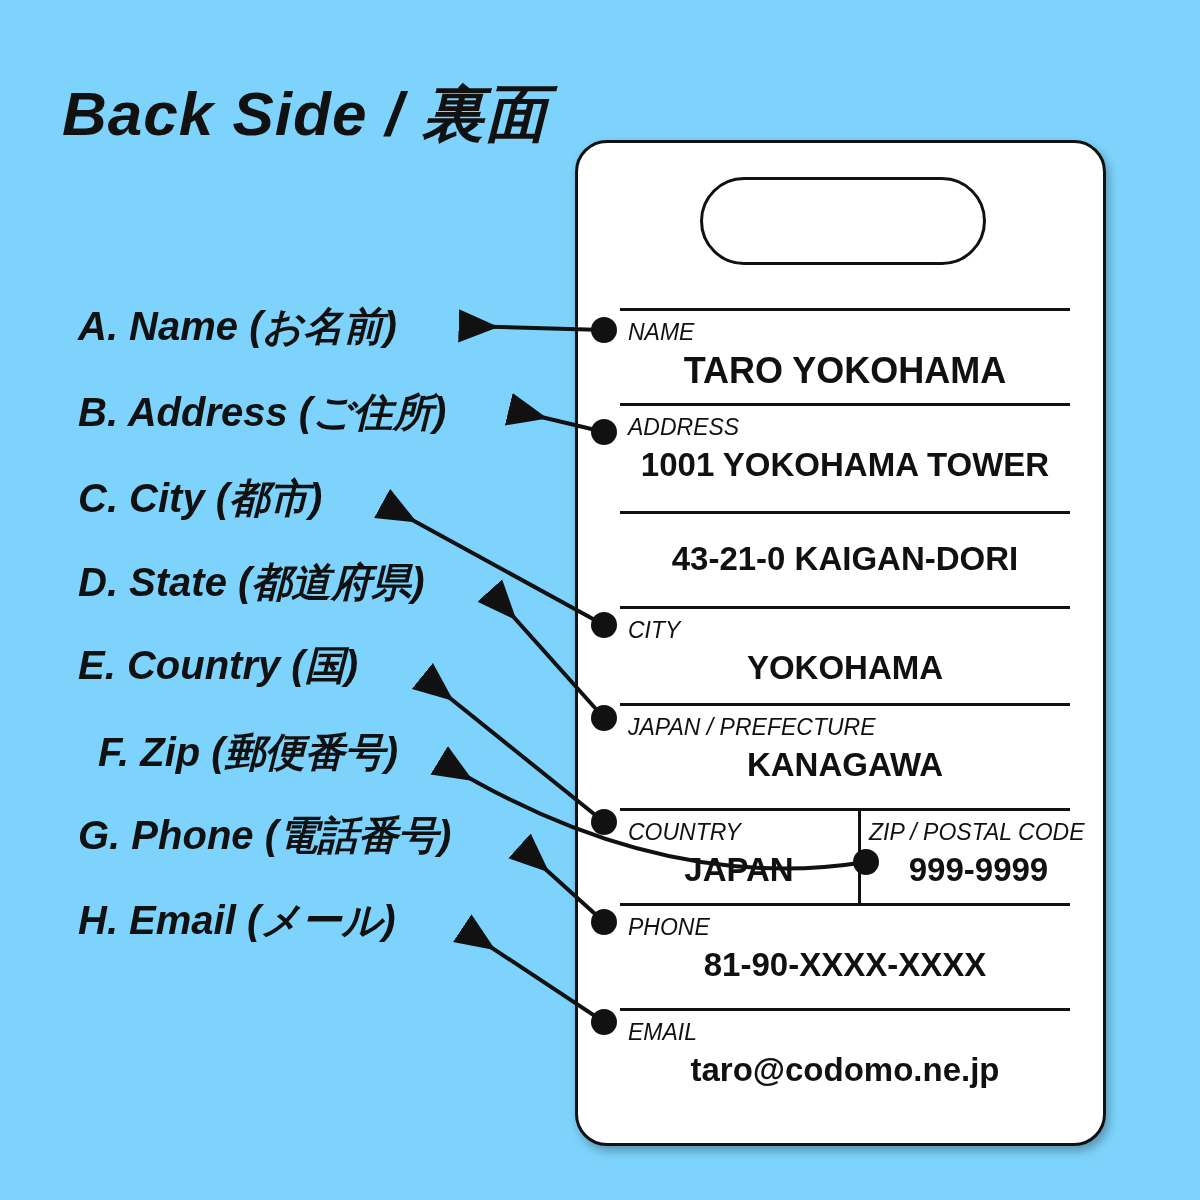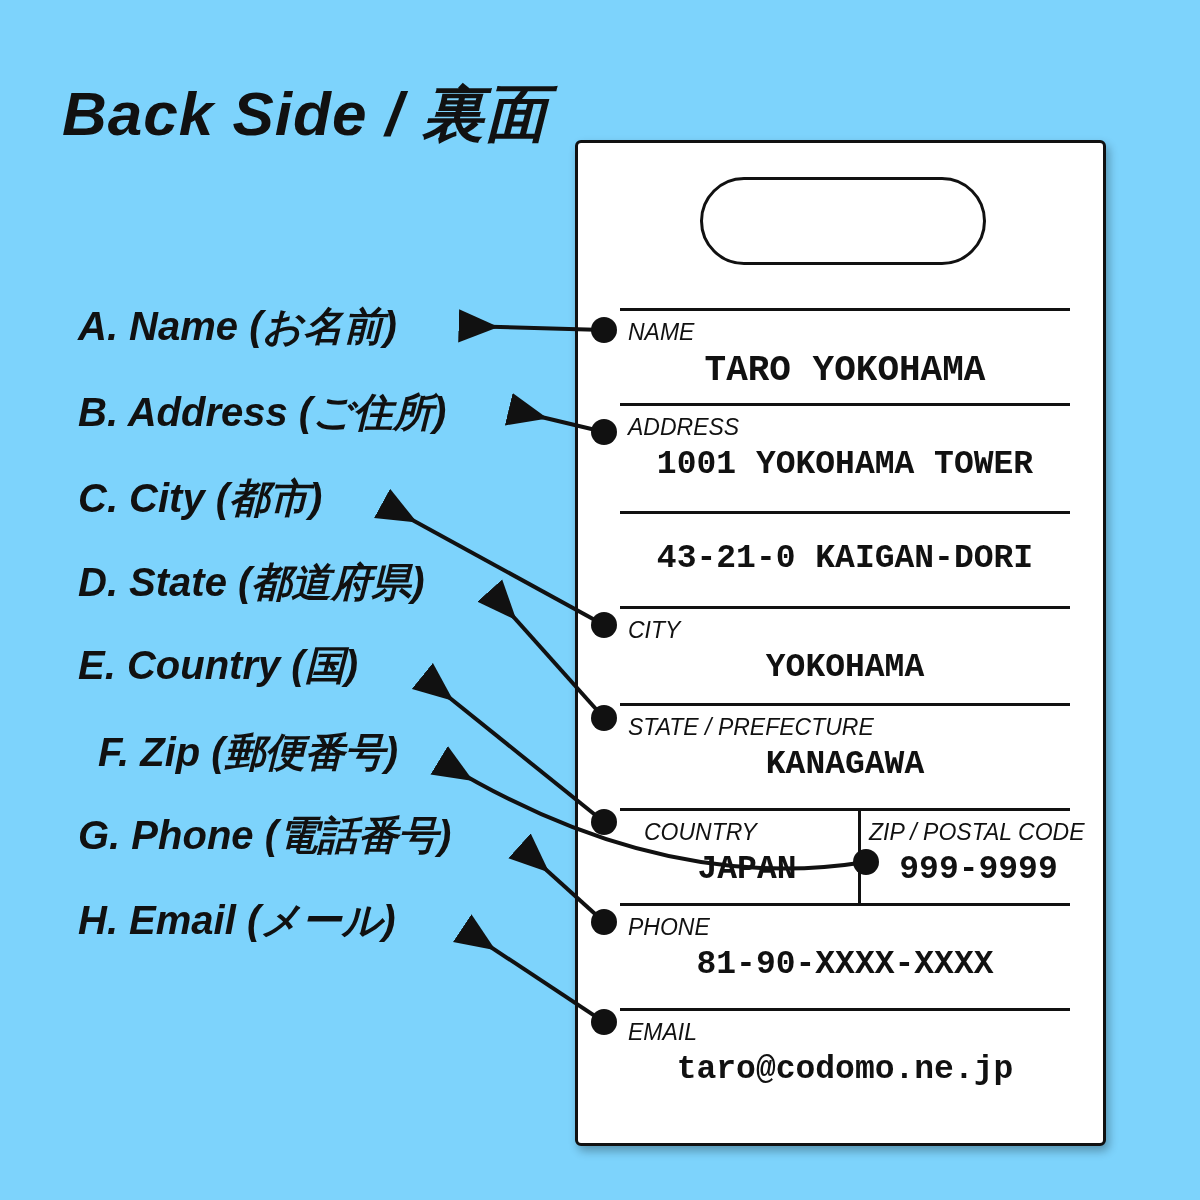--- a/index.html
+++ b/index.html
@@ -51,21 +51,21 @@
   .li-h { top: 896px; }
 
   .tag {
     position: absolute;
     left: 575px;
     top: 140px;
     width: 525px;
     height: 1000px;
     background: #ffffff;
     border: 3px solid #111;
-    border-radius: 6px;
+    border-radius: 32px;
     box-shadow: 3px 5px 10px rgba(0,0,0,0.30);
     z-index: 1;
   }
   .handle {
     position: absolute;
     left: 122px;
     top: 34px;
     width: 280px;
     height: 82px;
     border: 3px solid #111;
@@ -96,27 +96,26 @@
     margin: 8px 0 0 8px;
     white-space: nowrap;
   }
   .fvalue {
     font-weight: 700;
     font-size: 33px;
     color: #111;
     text-align: center;
     margin-top: 5px;
     white-space: nowrap;
-    font-family: Liberation Mono, monospace;
   }
   .fvalue.big { font-size: 36px; margin-top: 4px; }
   .fvalue.solo { margin-top: 26px; }
 
   .cell { box-sizing: border-box; }
-  .cell-country { width: 238px; margin-left: 16px; }
+  .cell-country { width: 238px; }
   .cell-zip {
     width: 212px;
     border-left: 3px solid #111;
   }
   .cell-zip .fvalue { padding-left: 26px; }
 
   .connectors {
     position: absolute;
     left: 0;
     top: 0;
@@ -156,21 +155,21 @@
     <div class="row row-address2">
       <div class="fvalue solo">43-21-0 KAIGAN-DORI</div>
     </div>
 
     <div class="row row-city">
       <div class="flabel">CITY</div>
       <div class="fvalue">YOKOHAMA</div>
     </div>
 
     <div class="row row-state">
-      <div class="flabel">STATE / PREFECTURE</div>
+      <div class="flabel">JAPAN / PREFECTURE</div>
       <div class="fvalue">KANAGAWA</div>
     </div>
 
     <div class="row row-countryzip">
       <div class="cell cell-country">
         <div class="flabel">COUNTRY</div>
         <div class="fvalue">JAPAN</div>
       </div>
       <div class="cell cell-zip">
         <div class="flabel">ZIP / POSTAL CODE</div>

